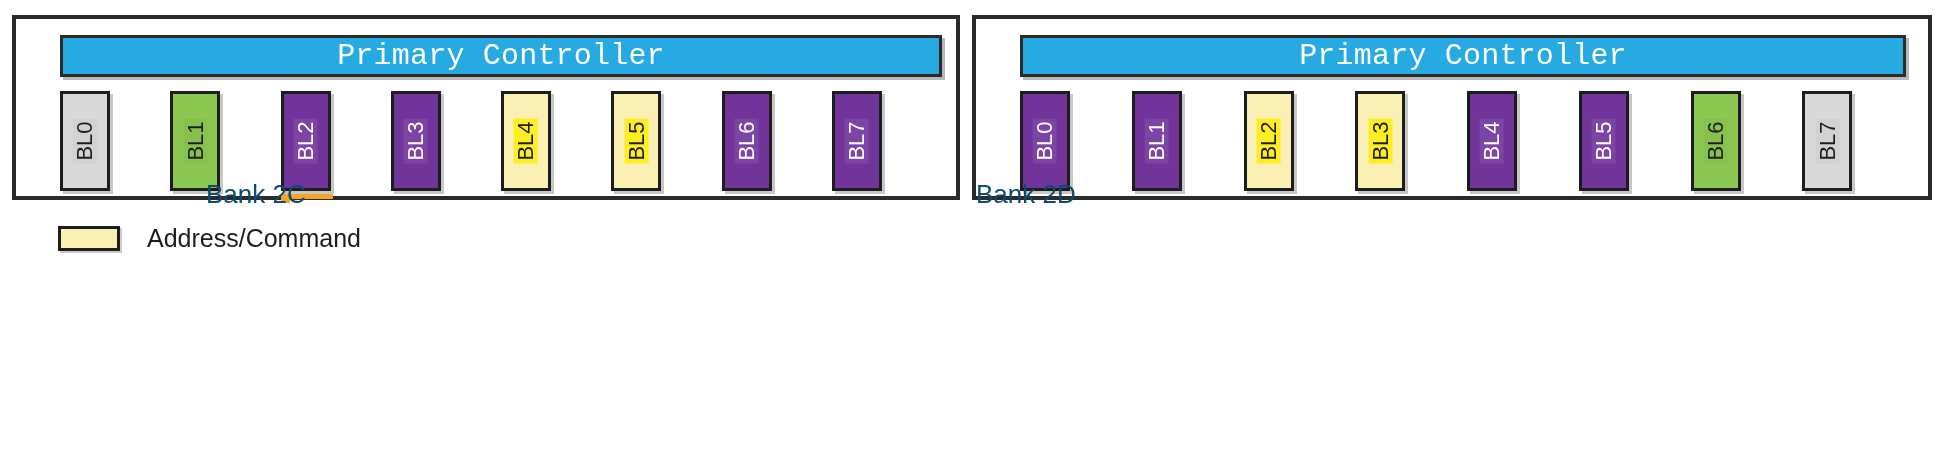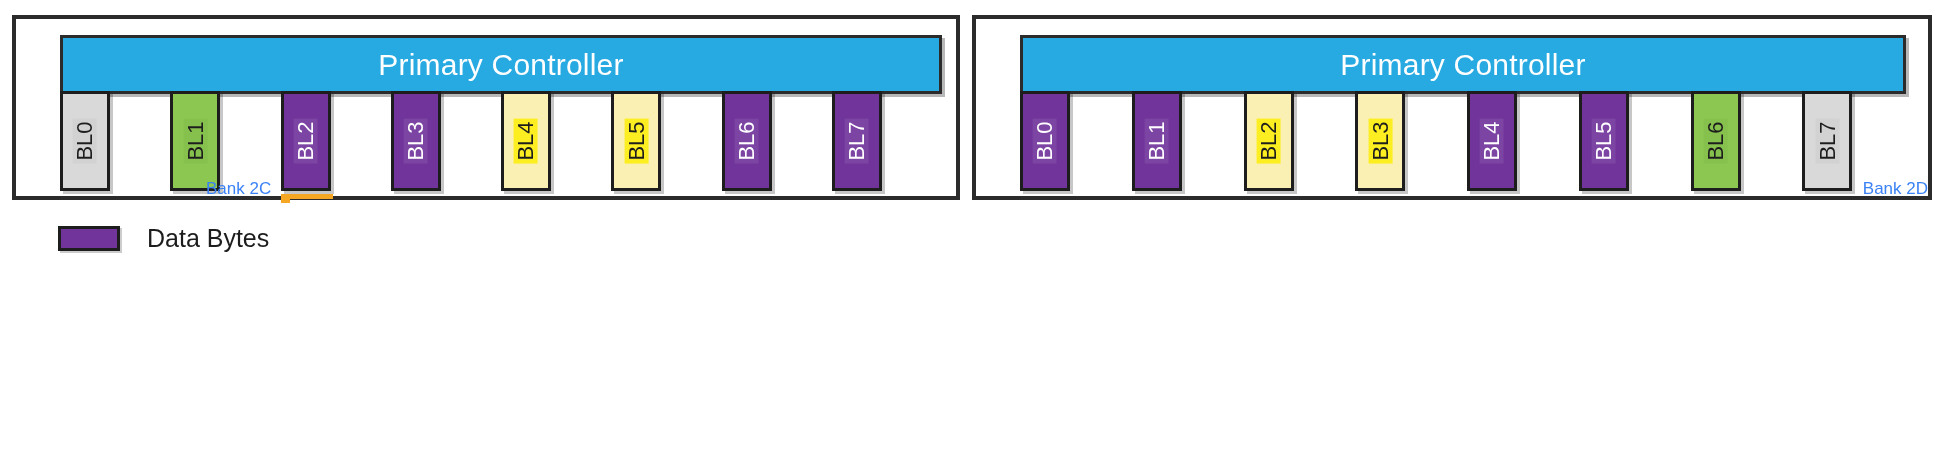--- a/index.html
+++ b/index.html
@@ -20,29 +20,30 @@
     box-sizing:border-box;
     border:4px solid #2b2b2b;
     background:#ffffff;
   }
   #bank-left  { left:12px;  width:948px; }
   #bank-right { left:972px; width:960px; }
 
   
   .controller{
     position:absolute;
-    left:44px; right:14px; top:16px; height:59px;
+    left:44px; right:14px; top:16px; height:42px;
     background:#27a9e1;
     border:3px solid #2b2b2b;
     box-sizing:border-box;
     display:flex;align-items:center;justify-content:center;
     color:#ffffff;
     font-size:30px;
     letter-spacing:0.2px;
     box-shadow:3px 3px 0 rgba(0,0,0,.28);
+    font-family:Liberation Mono, monospace;
   }
   #bank-right .controller{ left:44px; right:22px; }
 
   
   .lanes{
     position:absolute;
     left:44px; top:72px; height:100px;
     right:14px;
     display:flex;
     gap:0;
@@ -83,22 +84,22 @@
     background:#f5a623;
   }
   .lane-mark::after{
     content:"";position:absolute;left:0;top:0;width:9px;height:9px;
     background:#f5a623;
   }
 
   .bank-label{
     position:absolute;
     top:160px;
-    font-size:17px;
-    color:#3b82f6;
+    font-size:26px;
+    color:#0c4a6e;
     white-space:nowrap;
   }
 
   
   #legend{
     position:absolute;
     left:58px; top:222px;
     width:600px;
   }
   .legend-row{
@@ -210,23 +211,23 @@
           <div class="lane c-ecc">
             <span class="lbl">BL6</span>
           </div>
         </div>
         <div class="lane-slot" style="flex: 1 1 0px;">
           <div class="lane c-gpio">
             <span class="lbl">BL7</span>
           </div>
         </div>
       </div>
-    <div class="bank-label" style="left: 0px; width: 100%; text-align: right;">Bank 2D</div>
+    <div class="bank-label" style="left: 0px; width: 100%; text-align: left;">Bank 2D</div>
   </div>
 
 </div>
 
 <div id="legend">
     <div class="legend-row">
-      <div class="legend-swatch c-data"></div>
-      <div class="legend-text">Data Bytes</div>
+      <div class="legend-swatch c-addr"></div>
+      <div class="legend-text">Address/Command</div>
     </div>
   </div>
 
 </body></html>

